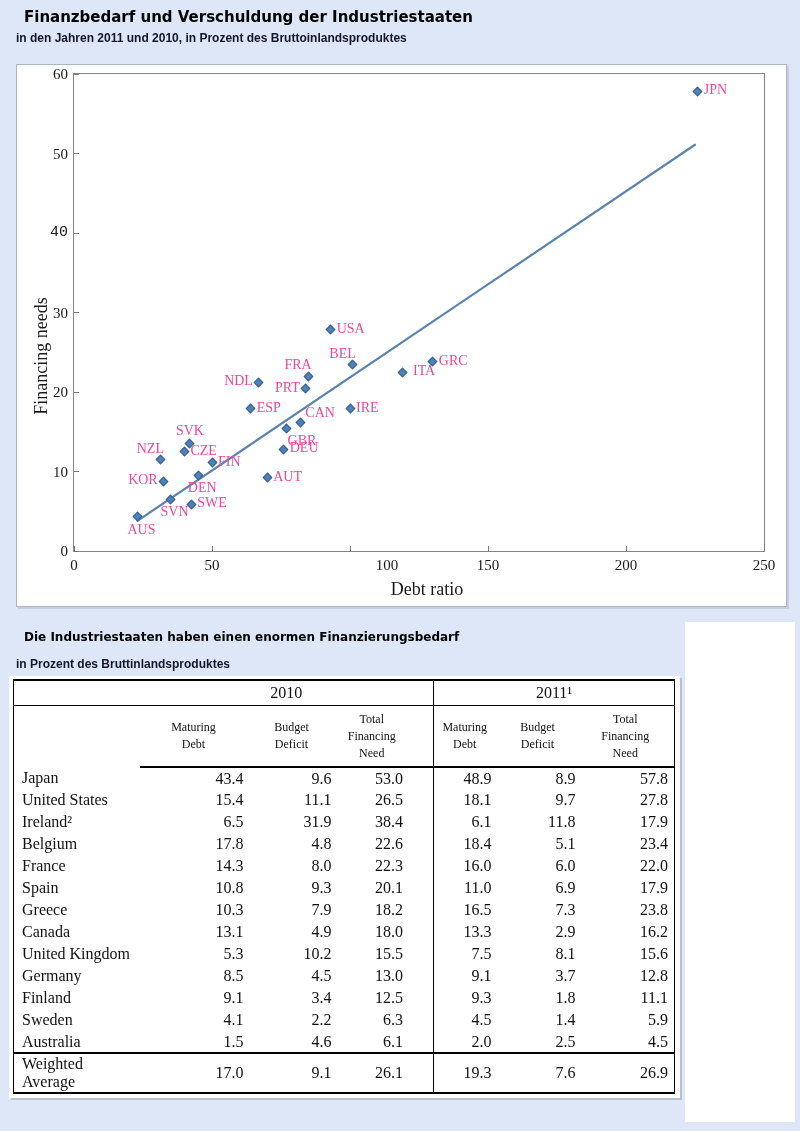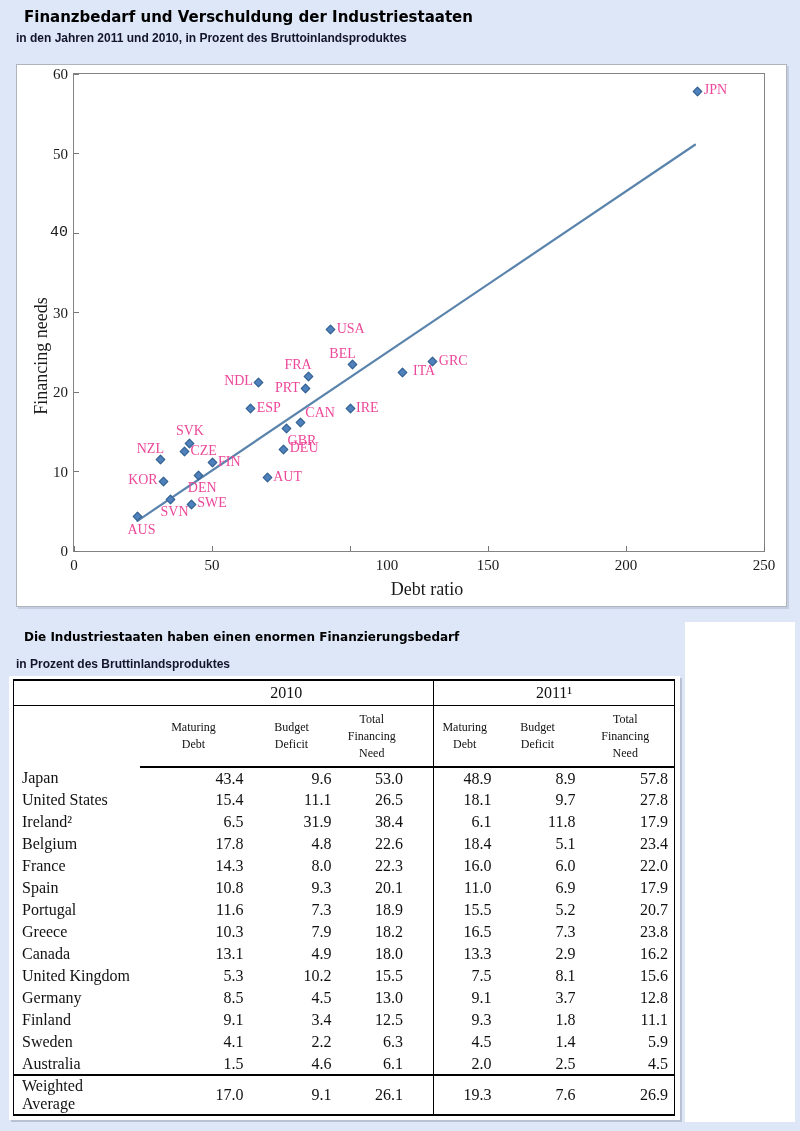--- a/index.html
+++ b/index.html
@@ -269,29 +269,20 @@
         <tr>
           <td class="country">Spain</td>
           <td class="num c1">10.8</td>
           <td class="num c2">9.3</td>
           <td class="num c3">20.1</td>
           <td class="num c4 grp2">11.0</td>
           <td class="num c5">6.9</td>
           <td class="num c6">17.9</td>
         </tr>
         <tr>
-          <td class="country">Portugal</td>
-          <td class="num c1">11.6</td>
-          <td class="num c2">7.3</td>
-          <td class="num c3">18.9</td>
-          <td class="num c4 grp2">15.5</td>
-          <td class="num c5">5.2</td>
-          <td class="num c6">20.7</td>
-        </tr>
-        <tr>
           <td class="country">Greece</td>
           <td class="num c1">10.3</td>
           <td class="num c2">7.9</td>
           <td class="num c3">18.2</td>
           <td class="num c4 grp2">16.5</td>
           <td class="num c5">7.3</td>
           <td class="num c6">23.8</td>
         </tr>
         <tr>
           <td class="country">Canada</td>

